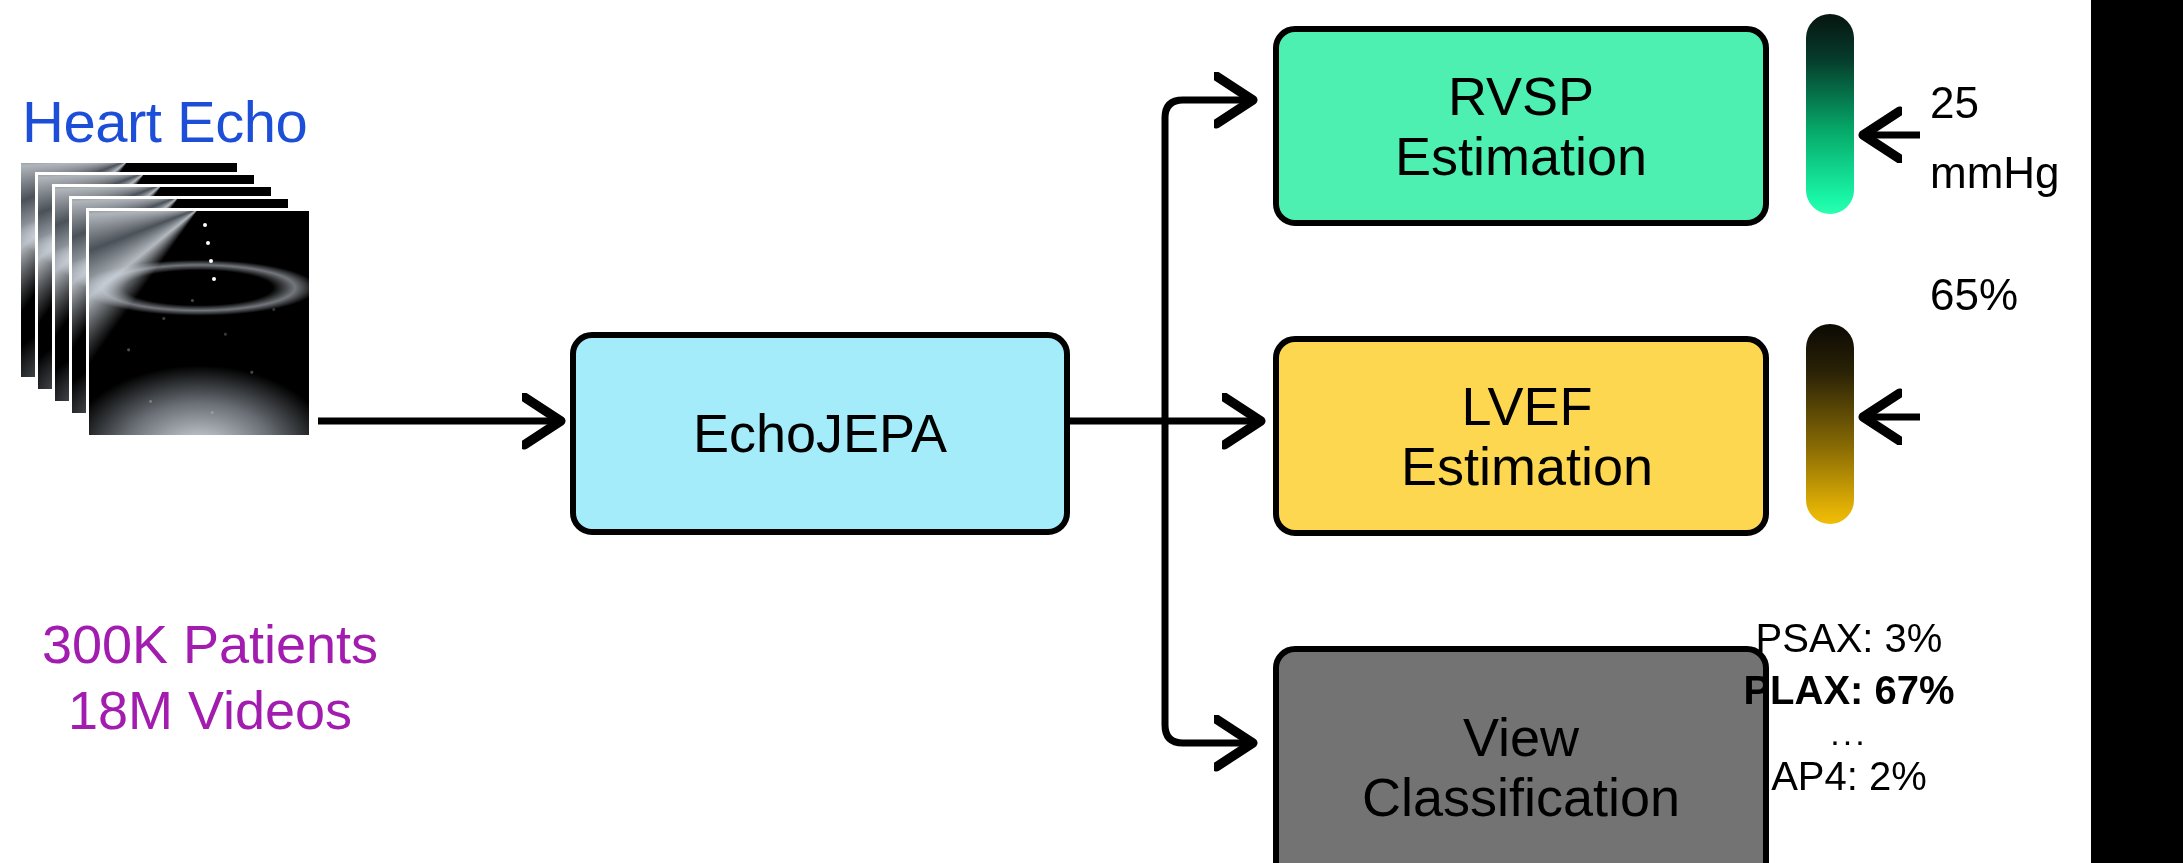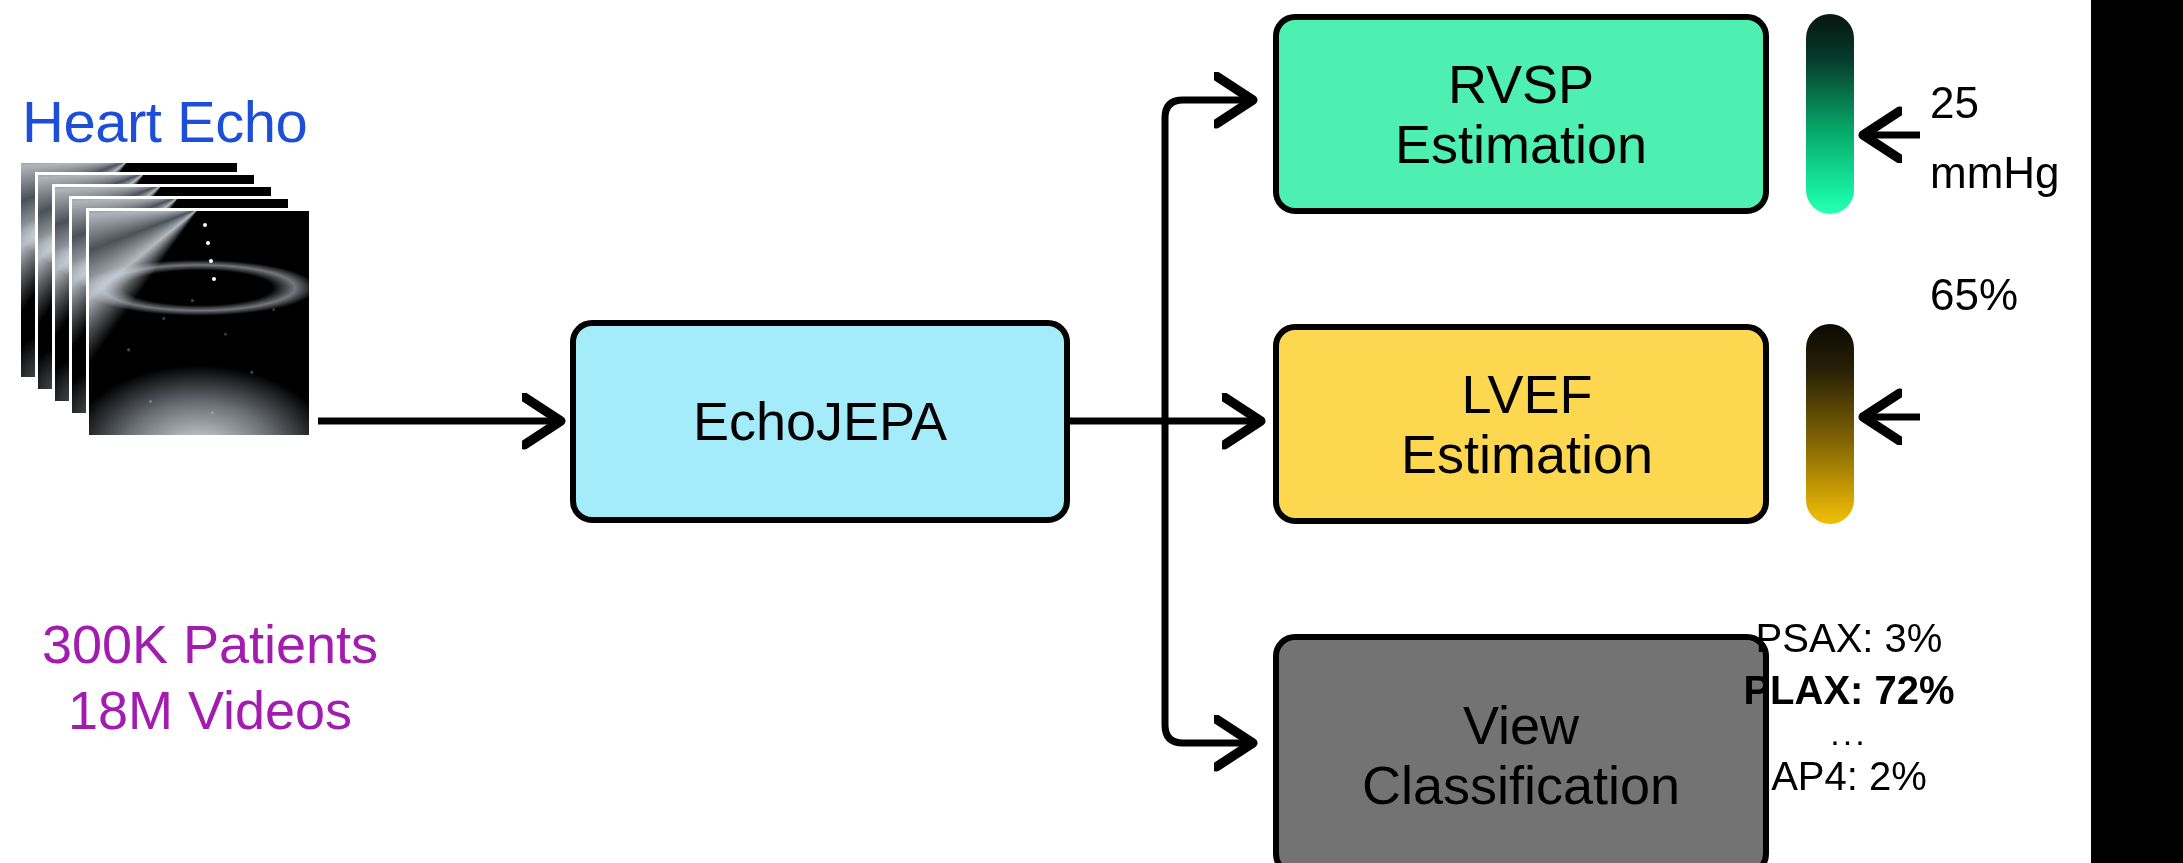--- a/index.html
+++ b/index.html
@@ -48,21 +48,21 @@
   .echo-dots i:nth-child(1){top:2%;left:0}
   .echo-dots i:nth-child(2){top:16%;left:3px}
   .echo-dots i:nth-child(3){top:30%;left:6px}
   .echo-dots i:nth-child(4){top:44%;left:9px}
 
   .stack-caption{position:absolute;left:0px;top:612px;width:420px;text-align:center;font-size:54px;line-height:1.22;color:#a21caf;}
 
   
   .node{position:absolute;border:6px solid #000;border-radius:22px;box-sizing:border-box;
         display:flex;align-items:center;justify-content:center;text-align:center;
-        font-size:54px;line-height:1.12;color:#000;}
+        font-size:54px;line-height:1.12;color:#000;margin-top:12px;}
   #node-echojepa{left:570px;  top:320px; width:500px; height:203px; background:#A5ECFB;}
   #node-rvsp    {left:1273px; top:14px;  width:496px; height:200px; background:#4DF0B0;}
   #node-lvef    {left:1273px; top:324px; width:496px; height:200px; background:#FCD74F;padding-left:12px;}
   #node-view    {left:1273px; top:634px; width:496px; height:242px; background:#737373;}
 
   
   .bar{position:absolute;width:48px;border-radius:24px;}
   #bar-rvsp{left:1806px;top:14px;height:200px;background:linear-gradient(to bottom,#061510 0%,#063a2a 22%,#06A869 58%,#19F5A6 92%,#2BFFB1 100%);}
   #bar-lvef{left:1806px;top:324px;height:200px;background:linear-gradient(to bottom,#0b0903 0%,#2a2206 24%,#8a6c04 62%,#E0AF05 92%,#F0BE06 100%);}
 
@@ -192,20 +192,20 @@
     <span class="u">mmHg</span>
   </div>
 
   <div class="bar" id="bar-lvef"></div>
   <div class="readout" id="readout-lvef">
     <span class="v">65%</span>
   </div>
 
   <div class="view-list">
     <div class="row">PSAX: 3%</div>
-    <div class="row bold">PLAX: 72%</div>
+    <div class="row bold">PLAX: 67%</div>
     <div class="row ellipsis">...</div>
     <div class="row">AP4: 2%</div>
   </div>
 
   <div class="right-band"></div>
 
 </div>
 
 </body></html>

